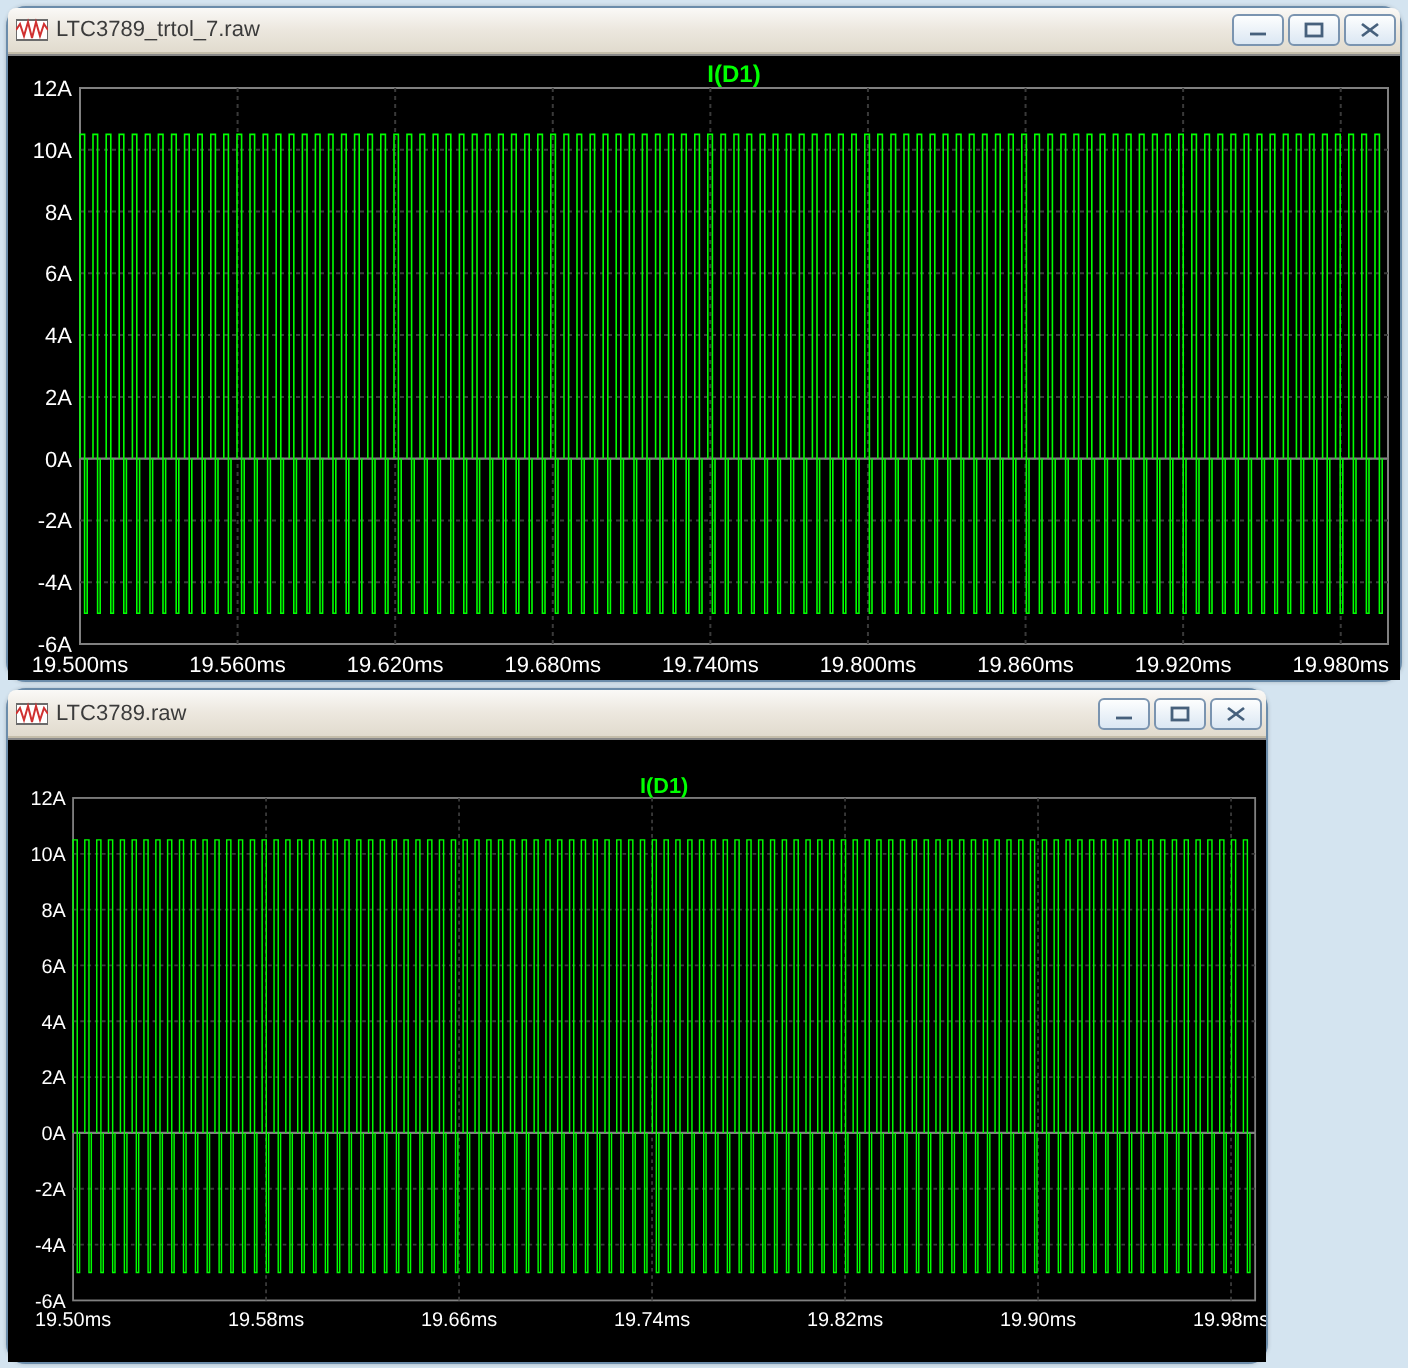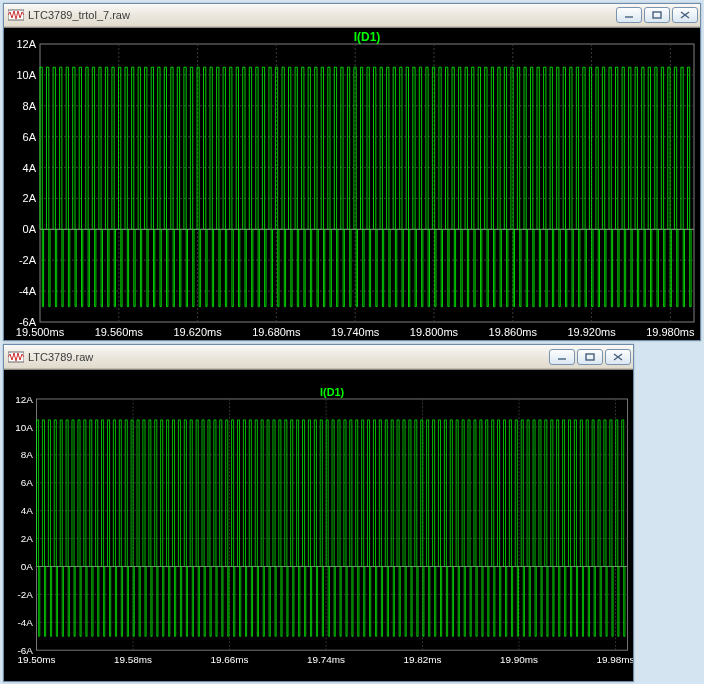--- a/index.html
+++ b/index.html
@@ -7,21 +7,21 @@
     font-family: "Segoe UI", Tahoma, sans-serif;
     font-size: 11px;
     background: #d4e4f0;
     width: 704px;
     height: 684px;
     overflow: hidden;
   }
   .window {
     position: absolute;
     border: 1px solid #6b8caa;
-    border-radius: 0;
+    border-radius: 10px;
     background: #fff;
     box-shadow: 0 0 2px rgba(0,0,0,0.2);
     display: flex;
     flex-direction: column;
   }
   .titlebar {
     height: 24px;
     background: linear-gradient(to bottom, #faf9f7 0%, #ece7de 50%, #e1dbce 100%);
     border-bottom: 1px solid #c4bdaa;
     display: flex;

